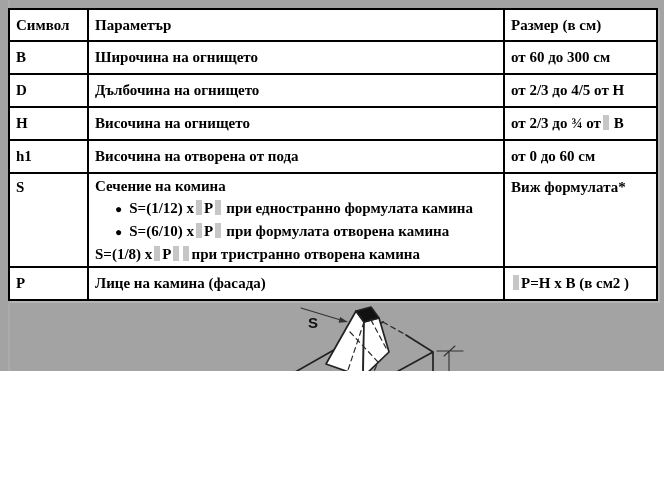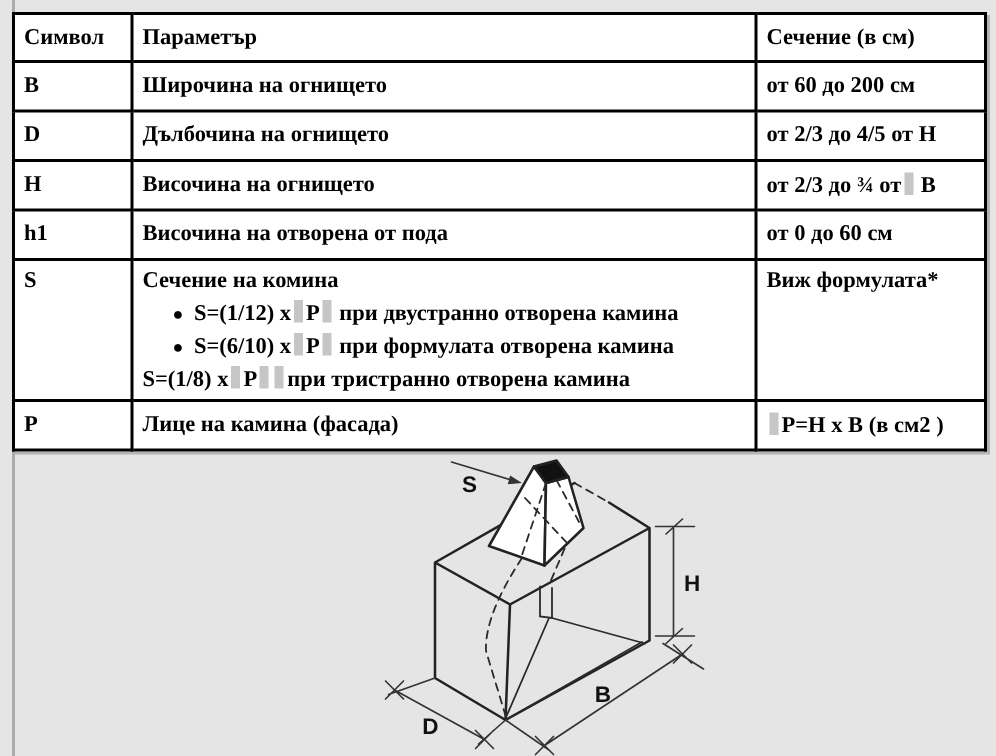--- a/index.html
+++ b/index.html
@@ -1,16 +1,16 @@
 <!DOCTYPE html>
 <html><head>
 <meta charset="utf-8">
 <style>
   html,body{margin:0;padding:0;background:#fff;}
-  .stage{position:relative;width:664px;height:504px;background:#e5e5e5;
+  .stage{position:relative;width:664px;height:371px;background:#a3a3a3;
          font-family:"Liberation Serif",serif;overflow:hidden;}
   .page-border{position:absolute;left:8px;top:0;width:2px;height:504px;background:#ababab;}
   table.params{position:absolute;left:8px;top:8px;width:648px;border-collapse:collapse;
                table-layout:fixed;background:#fff;box-shadow:2px 2px 0 #b4b4b4;}
   .params th,.params td{border:2px solid #000;font-weight:bold;font-size:15px;color:#000;
                padding:0 6px;text-align:left;vertical-align:middle;overflow:hidden;}
   tr.r-hdr{height:32px;} tr.r-std{height:33px;} tr.r-s{height:94px;}
   td.top,th.top{vertical-align:top;padding-top:5px;}
   .s-cell{vertical-align:top;padding-top:4px;margin-left:24px;}
   .s-line{line-height:22px;white-space:nowrap;}
@@ -31,47 +31,47 @@
   <table class="params">
     <colgroup>
         <col style="width:79px">
         <col style="width:416px">
         <col style="width:153px">
       </colgroup>
     <tbody>
         <tr class="r-hdr">
       <th>Символ</th>
       <th>Параметър</th>
-      <th>Сечение (в см)</th>
+      <th>Размер (в см)</th>
     </tr>
     <tr class="r-std">
       <td>B</td>
       <td>Широчина на огнището</td>
-      <td>от 60 до 200 см</td>
+      <td>от 60 до 300 см</td>
     </tr>
     <tr class="r-std">
       <td>D</td>
       <td>Дълбочина на огнището</td>
       <td>от 2/3 до 4/5 от H</td>
     </tr>
     <tr class="r-std">
       <td>H</td>
       <td>Височина на огнището</td>
       <td><span>от 2/3 до ¾ от</span><span class="hl"></span><span class="gap"></span><span>B</span></td>
     </tr>
     <tr class="r-std">
       <td>h1</td>
       <td>Височина на отворена от пода</td>
       <td>от 0 до 60 см</td>
     </tr>
     <tr class="r-s">
       <td class="top">S</td>
       <td class="s-cell">
         <div class="s-line">Сечение на комина</div>
-        <div class="s-line indent"><span class="dot">●</span><span>S=(1/12) x</span><span class="hl"></span><span>P</span><span class="hl"></span><span class="gap"></span><span>при двустранно отворена камина</span></div>
+        <div class="s-line indent"><span class="dot">●</span><span>S=(1/12) x</span><span class="hl"></span><span>P</span><span class="hl"></span><span class="gap"></span><span>при едностранно формулата камина</span></div>
         <div class="s-line indent"><span class="dot">●</span><span>S=(6/10) x</span><span class="hl"></span><span>P</span><span class="hl"></span><span class="gap"></span><span>при формулата отворена камина</span></div>
         <div class="s-line"><span>S=(1/8) x</span><span class="hl"></span><span>P</span><span class="hl"></span><span class="hl"></span><span>при тристранно отворена камина</span></div>
       </td>
       <td class="top">Виж формулата*</td>
     </tr>
     <tr class="r-std">
       <td>P</td>
       <td>Лице на камина (фасада)</td>
       <td><span class="hl"></span><span>P=H x B (в см2 )</span></td>
     </tr>

